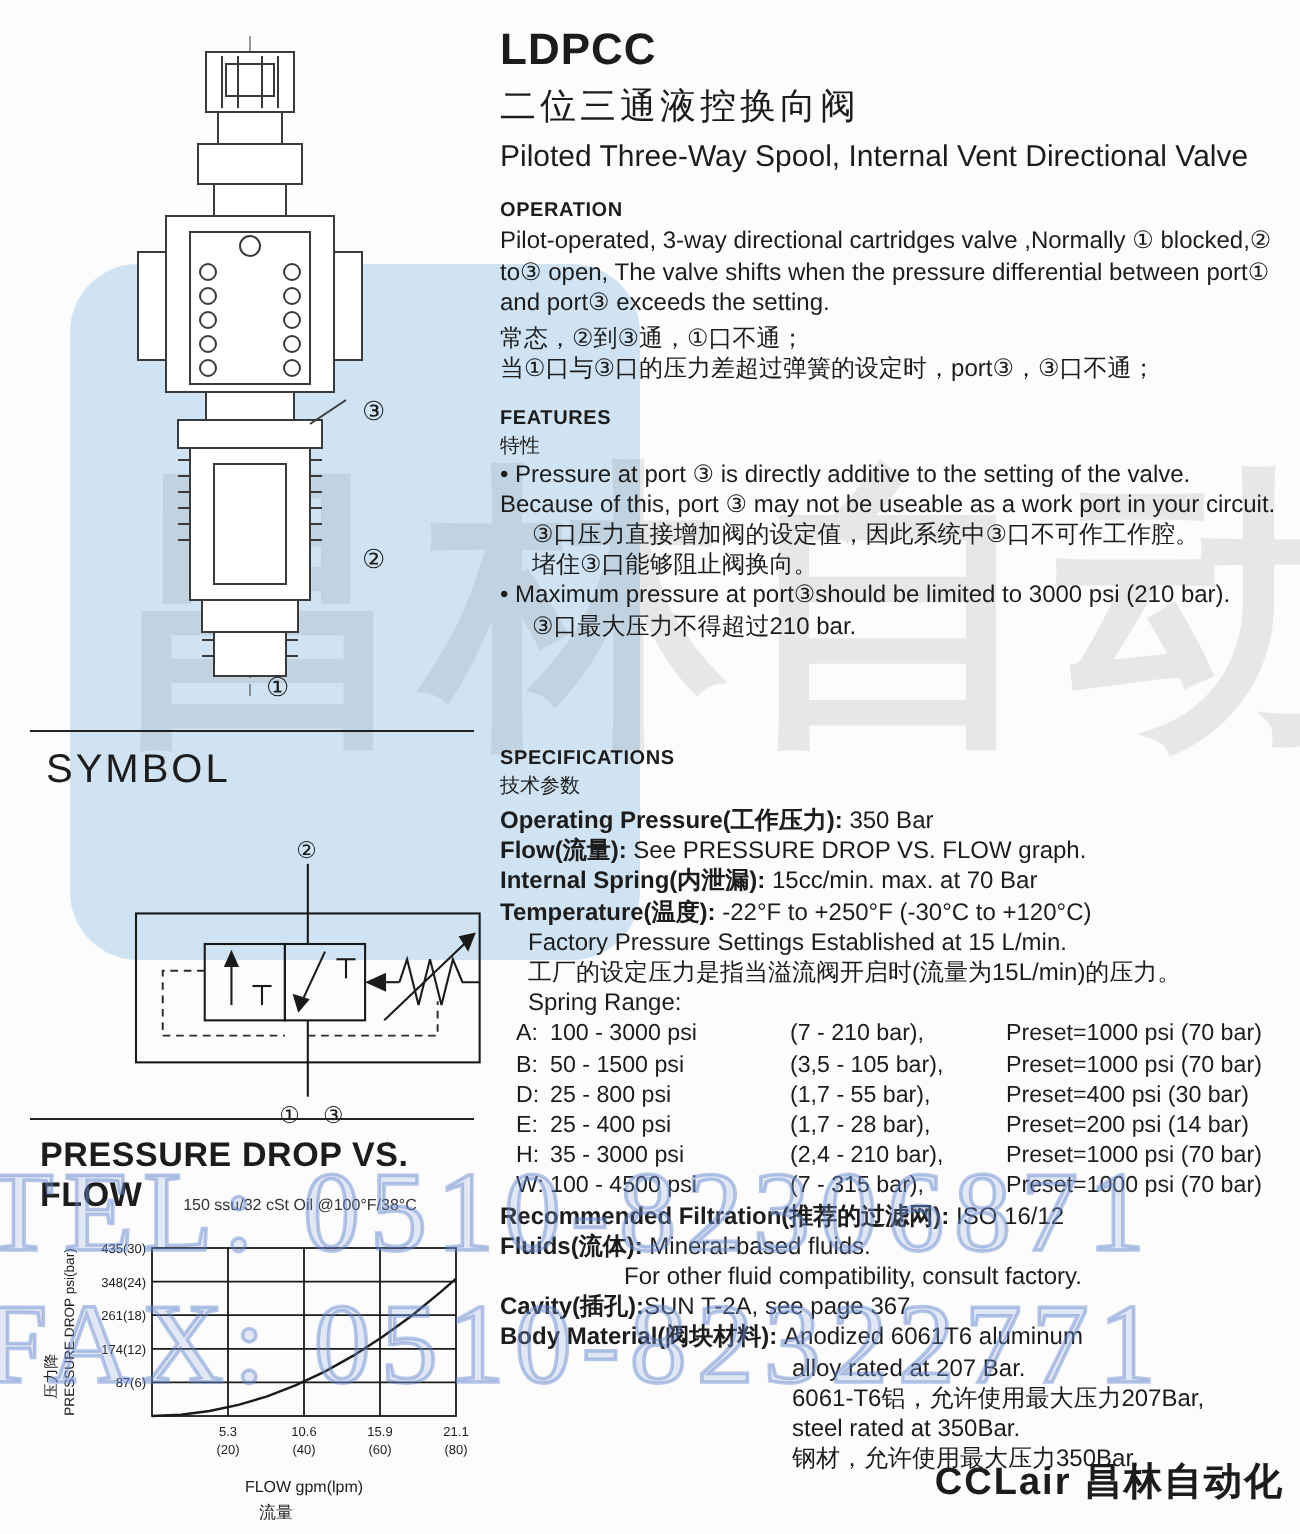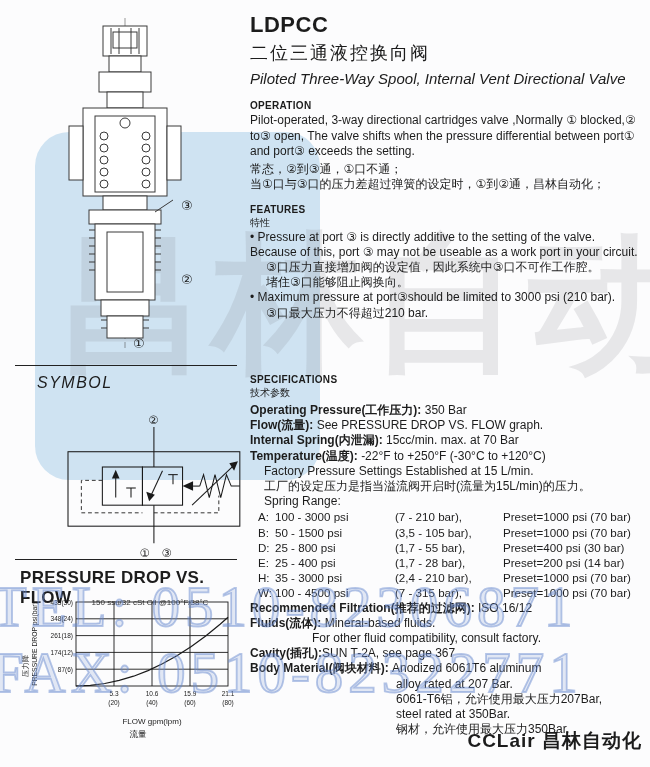--- a/index.html
+++ b/index.html
@@ -17,37 +17,37 @@
   .wm-phone{left:-8px;width:680px;font-family:"Liberation Serif","DejaVu Serif",serif;
             font-size:57px;letter-spacing:5px;white-space:nowrap;z-index:2;
             color:rgba(130,160,215,0.22);-webkit-text-stroke:1.8px rgba(95,130,205,0.45);}
   .wm-tel{top:574px;}
   .wm-fax{top:640px;}
   
   .abs{position:absolute;z-index:1;}
   .right-col{left:250px;width:396px;}
   .h1{font-size:22px;font-weight:bold;letter-spacing:0.5px;}
   .sub-cn{font-size:18px;margin-top:3px;letter-spacing:2px;}
-  .sub-en{font-size:15px;margin-top:4px;line-height:20px;font-style:italic;}
+  .sub-en{font-size:15px;margin-top:4px;line-height:20px;}
   .sec-head{font-size:10px;font-weight:bold;margin-top:11px;letter-spacing:0.3px;}
   .sec-head-cn{font-size:10px;margin-top:1px;}
   .body-txt{font-size:12px;line-height:15.5px;margin-top:2px;}
   .ln{font-size:12px;line-height:15.2px;white-space:nowrap;}
   .ln b{font-weight:bold;}
   .ln[data-ind="1"]{padding-left:14px;}
   .ln[data-ind="2"]{padding-left:62px;}
   .ln[data-ind="3"]{padding-left:146px;}
   .feat .ln{white-space:normal;}
   .feat .ln[data-ind="1"]{padding-left:16px;}
   .spring-row{font-size:11.6px;line-height:15.2px;white-space:nowrap;display:flex;}
   .sr-l{width:17px;padding-left:8px;}
   .sr-psi{width:96px;}
   .sr-bar{width:108px;margin-left:24px;}
   .rule{border:none;border-top:1.6px solid #222;margin:0;}
-  .sym-head{font-size:16px;letter-spacing:1.5px;margin:6px 0 0 22px;font-style:italic;}
+  .sym-head{font-size:20px;letter-spacing:1.5px;margin:6px 0 0 8px;}
   .pd-head{font-size:17px;font-weight:bold;letter-spacing:0.3px;margin:6px 0 0 5px;}
   .chart-note{position:absolute;left:40px;top:598px;width:220px;text-align:center;
               font-size:8px;color:#333;z-index:1;}
   .footer{right:8px;top:728px;font-size:19px;font-weight:bold;letter-spacing:1px;}
   svg{display:block;}
   svg text{font-family:"Liberation Sans","DejaVu Sans",sans-serif;fill:#1c1c1c;}
   .tech{stroke:#3a3a3a;fill:none;stroke-width:1;}
   .tech-f{stroke:#3a3a3a;fill:#fff;stroke-width:1;}
   .thin{stroke:#555;stroke-width:0.6;}
   .dash{stroke:#2a2a2a;fill:none;stroke-width:1;stroke-dasharray:4 3;}
@@ -128,21 +128,21 @@
 </div>
 
 <div class="abs right-col" style="top:12px;">
   <div class="h1">LDPCC</div>
   <div class="sub-cn">二位三通液控换向阀</div>
   <div class="sub-en">Piloted Three-Way Spool, Internal Vent Directional Valve</div>
 
   <div class="sec-head">OPERATION</div>
   <div class="body-txt">Pilot-operated, 3-way directional cartridges valve ,Normally ① blocked,② to③ open, The valve shifts when the pressure differential between port① and port③ exceeds the setting.</div>
   <div class="body-txt">常态，②到③通，①口不通；</div>
-  <div class="body-txt" style="margin-top:0;">当①口与③口的压力差超过弹簧的设定时，①到②通，昌林自动化；</div>
+  <div class="body-txt" style="margin-top:0;">当①口与③口的压力差超过弹簧的设定时，port③，③口不通；</div>
 
   <div class="sec-head">FEATURES</div>
   <div class="sec-head-cn">特性</div>
   <div class="feat">
 
       <div class="ln" data-ind="0">• Pressure at port ③ is directly additive to the setting of the valve.</div>
 
       <div class="ln" data-ind="0">Because of this, port ③ may not be useable as a work port in your circuit.</div>
 
       <div class="ln" data-ind="1">③口压力直接增加阀的设定值，因此系统中③口不可作工作腔。</div>
@@ -279,21 +279,21 @@
 
       <div class="ln" data-ind="3"><b></b><span>钢材，允许使用最大压力350Bar.</span></div>
     </div>
 </div>
 
 <hr class="rule abs" style="left:15px;top:559px;width:222px;">
 <div class="abs" style="left:15px;top:562px;width:230px;">
   <div class="pd-head">PRESSURE DROP VS. FLOW</div>
 </div>
 <div class="chart-note">150 ssu/32 cSt Oil @100°F/38°C</div>
-<div class="abs" style="left:18px;top:594px;">
+<div class="abs" style="left:18px;top:616px;">
   <svg width="220" height="152" viewBox="0 0 220 152">
 
     <text transform="translate(10,72) rotate(-90)" font-size="7.5" text-anchor="middle">压力降</text>
     <text transform="translate(19,50) rotate(-90)" font-size="6.8" text-anchor="middle">PRESSURE DROP psi(bar)</text>
 
     <rect class="grid" x="58" y="8" width="152" height="84"></rect>
     <line class="grid" x1="96" y1="8" x2="96" y2="92"></line>
     <line class="grid" x1="134" y1="8" x2="134" y2="92"></line>
     <line class="grid" x1="172" y1="8" x2="172" y2="92"></line>
     <line class="grid" x1="58" y1="24.8" x2="210" y2="24.8"></line>

